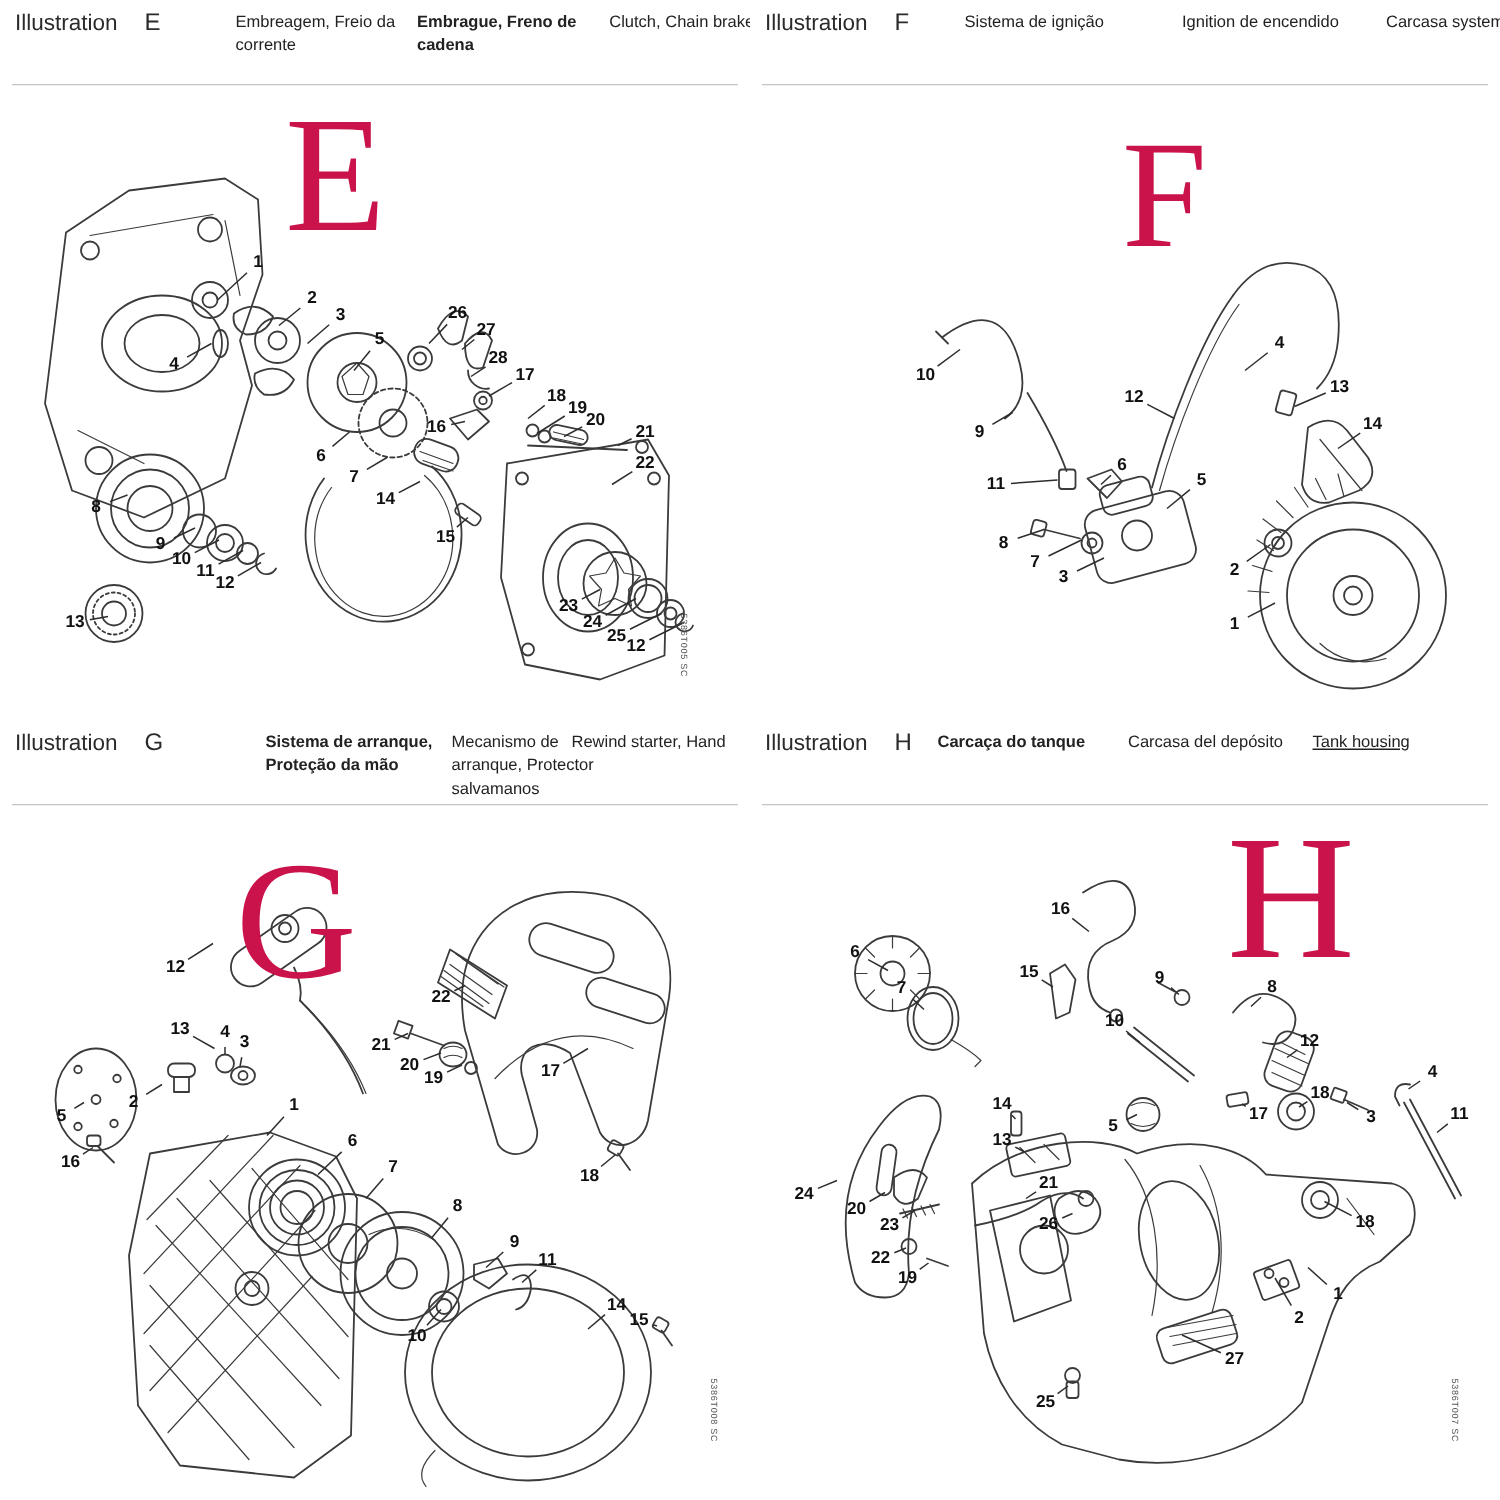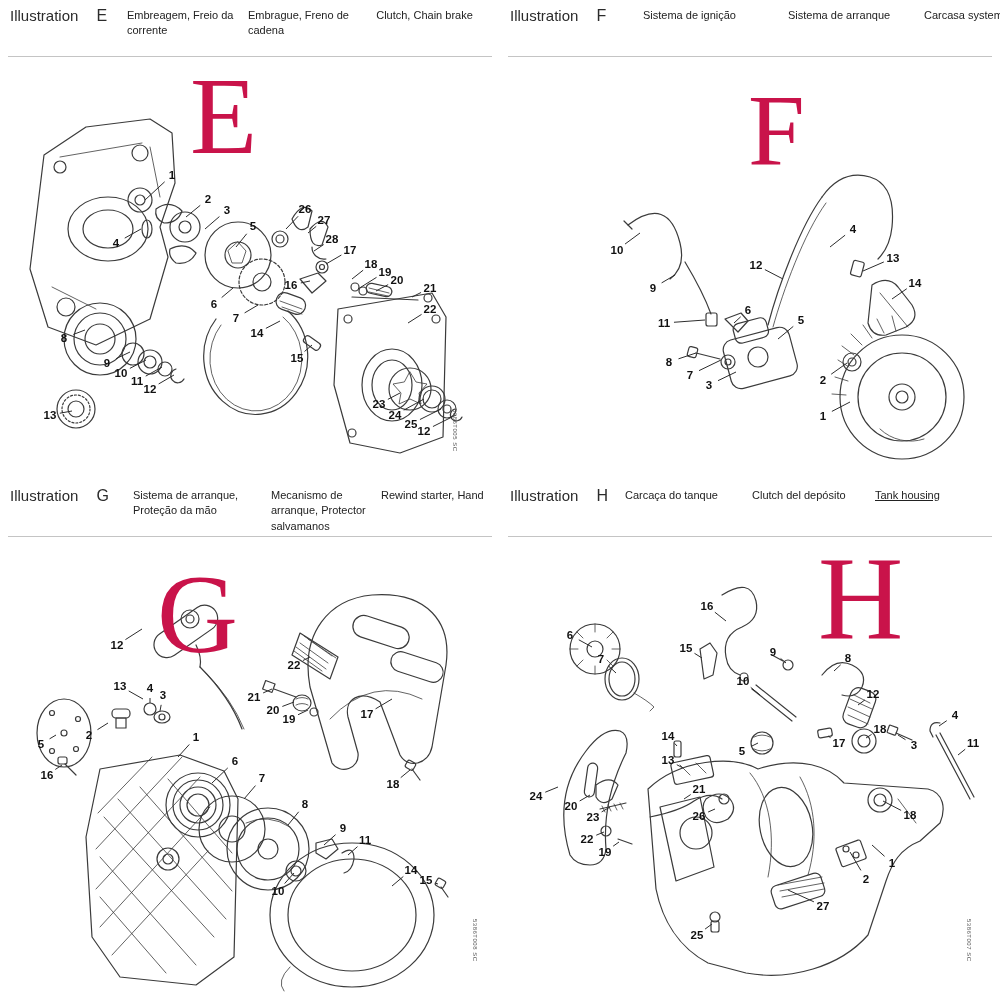--- a/index.html
+++ b/index.html
@@ -3,28 +3,28 @@
 <meta charset="utf-8">
 <style>
   html,body{margin:0;padding:0;background:#fff;}
   body{width:1000px;height:1000px;font-family:"Liberation Sans",sans-serif;color:#1a1a1a;}
   .page{display:grid;grid-template-columns:500px 500px;grid-template-rows:57px 423px 57px 463px;width:1000px;height:784px;}
   .hdr{position:relative;background:#fff;}
   .hdr .rule{position:absolute;left:8px;right:8px;bottom:0;border-bottom:1px solid #c4c4c4;}
   .hdr .title{position:absolute;left:10px;top:7px;font-size:15px;color:#2b2b2b;white-space:nowrap;}
   .hdr .title .ltr{font-size:16px;margin-left:18px;}
   .hdr .col{position:absolute;top:8px;font-size:11px;line-height:1.4;color:#222;}
-  .w{width:113px;}
+  .w{width:113px;margin-left:30px;}
   .nw{white-space:nowrap;}
   .clip{width:104px;overflow:hidden;}
   
-  .qE .c1{left:127px;} .qE .c2{left:248px;} .qE .c3{left:368px;text-align:center;}
+  .qE .c1{left:127px;} .qE .c2{left:248px;font-weight:bold;} .qE .c3{left:368px;text-align:center;}
   .qF .c1{left:143px;text-align:center;} .qF .c2{left:288px;} .qF .c3{left:424px;}
-  .qG .c1{left:133px;} .qG .c2{left:271px;} .qG .c3{left:381px;}
-  .qH .c1{left:125px;} .qH .c2{left:252px;} .qH .c3{left:375px;text-decoration:underline;}
+  .qG .c1{left:147px;font-weight:bold;} .qG .c2{left:271px;} .qG .c3{left:381px;}
+  .qH .c1{left:125px;font-weight:bold;} .qH .c2{left:252px;} .qH .c3{left:375px;text-decoration:underline;}
   .diagram{position:relative;overflow:hidden;background:#fff;}
   .big-letter{position:absolute;font-family:"Liberation Serif",serif;font-weight:normal;line-height:0.82;}
   .pos-E{left:190px;top:14px;font-size:110px;}
   .pos-F{left:248px;top:32px;font-size:102px;}
   .pos-G{left:157px;top:32px;font-size:112px;}
   .pos-H{left:318px;top:14px;font-size:118px;}
   svg{display:block;}
   .art{stroke:#3b3b3b;fill:none;stroke-width:1.2;stroke-linejoin:round;stroke-linecap:round;}
   .art .thin{stroke-width:0.8;}
   .callouts text{font-family:"Liberation Sans",sans-serif;font-size:11.5px;font-weight:bold;fill:#111;}
@@ -40,21 +40,21 @@
     <div class="title"><span>Illustration</span><span class="ltr">E</span></div>
     <div class="col c1 w">Embreagem, Freio da corrente</div>
     <div class="col c2 w">Embrague, Freno de cadena</div>
     <div class="col c3 w">Clutch, Chain brake</div>
     <div class="rule"></div>
   </div>
 
   <div class="hdr qF">
     <div class="title"><span>Illustration</span><span class="ltr">F</span></div>
     <div class="col c1 nw">Sistema de ignição</div>
-    <div class="col c2 nw">Sistema de arranque</div>
+    <div class="col c2 nw">Ignition de encendido</div>
     <div class="col c3 nw">Carcasa system</div>
     <div class="rule"></div>
   </div>
 
   <div class="diagram">
     <div class="big-letter pos-E" style="color: rgb(201, 19, 74);">E</div>
     <svg width="500" height="423" viewBox="0 0 500 423">
       <g class="art">
         <path d="M30,212 L44,98 L86,70 L150,62 L172,76 L175,126 L160,170 L168,200 L150,262 L96,288 L48,270 Z"></path>
         <ellipse cx="108" cy="172" rx="40" ry="32"></ellipse>
@@ -257,21 +257,21 @@
     <div class="title"><span>Illustration</span><span class="ltr">G</span></div>
     <div class="col c1 w">Sistema de arranque, Proteção da mão</div>
     <div class="col c2 w">Mecanismo de arranque, Protector salvamanos</div>
     <div class="col c3 nw clip">Rewind starter, Hand guard</div>
     <div class="rule"></div>
   </div>
 
   <div class="hdr qH">
     <div class="title"><span>Illustration</span><span class="ltr">H</span></div>
     <div class="col c1 nw">Carcaça do tanque</div>
-    <div class="col c2 nw">Clutch del depósito</div>
+    <div class="col c2 nw">Carcasa del depósito</div>
     <div class="col c3 nw">Tank housing</div>
     <div class="rule"></div>
   </div>
 
   <div class="diagram">
     <div class="big-letter pos-G" style="color: rgb(201, 19, 74);">G</div>
     <svg width="500" height="463" viewBox="0 0 500 463">
       <g class="art">
         <g transform="rotate(-35 185 95)">
             <rect x="150" y="82" width="72" height="26" rx="13"></rect>

